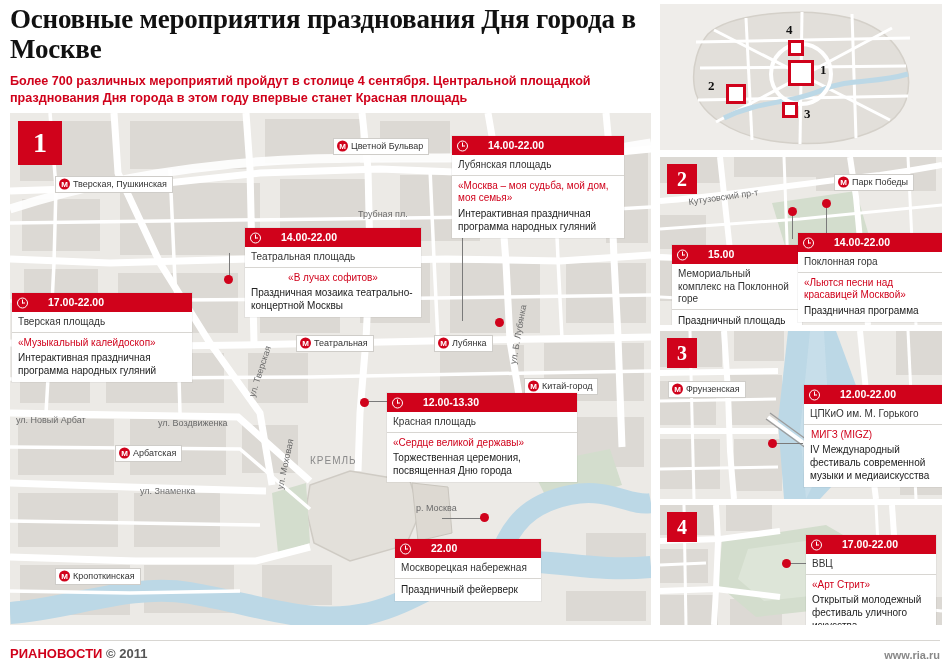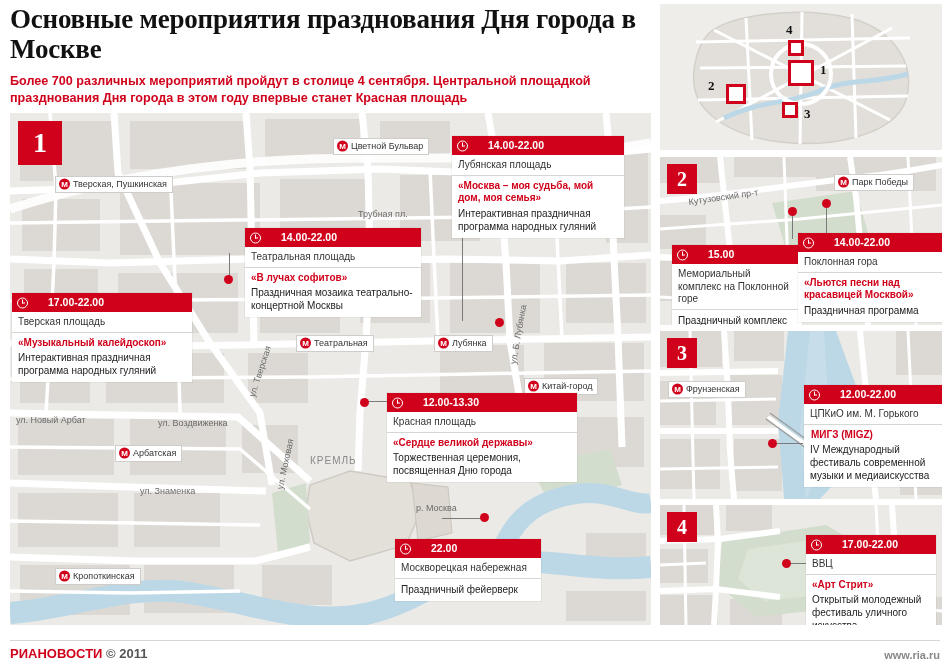--- a/index.html
+++ b/index.html
@@ -130,21 +130,21 @@
   }
   .card .place {
     font-size: 10px;
     color: #333;
     padding: 4px 6px 3px 6px;
     line-height: 1.25;
   }
   .card .evt-name {
     font-size: 10px;
     color: #d0021b;
-    font-weight: bold;
+    font-weight: normal;
     padding: 0 6px 2px 6px;
     line-height: 1.25;
   }
   .card .evt-desc {
     font-size: 10px;
     color: #222;
     padding: 0 6px 5px 6px;
     line-height: 1.3;
   }
   .card .evt-desc.only {
@@ -417,21 +417,21 @@
       <div class="evt-desc">Интерактивная праздничная программа народных гуляний</div>
     </div>
 
     <div class="card" style="left:235px; top:115px; width:176px;">
       <div class="time">
         <span class="clock"></span>
         <span>14.00-22.00</span>
       </div>
       <div class="place">Театральная площадь</div>
       <div class="sep"></div>
-      <div class="evt-name" style="padding-top:4px;">«В лучах софитов»</div>
+      <div class="evt-name" style="padding-top:4px;text-align:center;">«В лучах софитов»</div>
       <div class="evt-desc">Праздничная мозаика театрально-концертной Москвы</div>
     </div>
 
     <div class="card" style="left:2px; top:180px; width:180px;">
       <div class="time">
         <span class="clock"></span>
         <span>17.00-22.00</span>
       </div>
       <div class="place">Тверская площадь</div>
       <div class="sep"></div>
@@ -531,21 +531,21 @@
     <div class="leader" style="left:166px; top:46px; width:1px; height:30px;"></div>
 
     
     <div class="card" style="left:12px; top:88px; width:130px;">
       <div class="time">
         <span class="clock"></span>
         <span>15.00</span>
       </div>
       <div class="place">Мемориальный комплекс на Поклонной горе</div>
       <div class="sep"></div>
-      <div class="evt-desc only">Праздничный комплекс</div>
+      <div class="evt-desc only">Праздничный площадь</div>
     </div>
 
     
     <div class="card" style="left:138px; top:76px; width:144px;">
       <div class="time">
         <span class="clock"></span>
         <span>14.00-22.00</span>
       </div>
       <div class="place">Поклонная гора</div>
       <div class="sep"></div>

